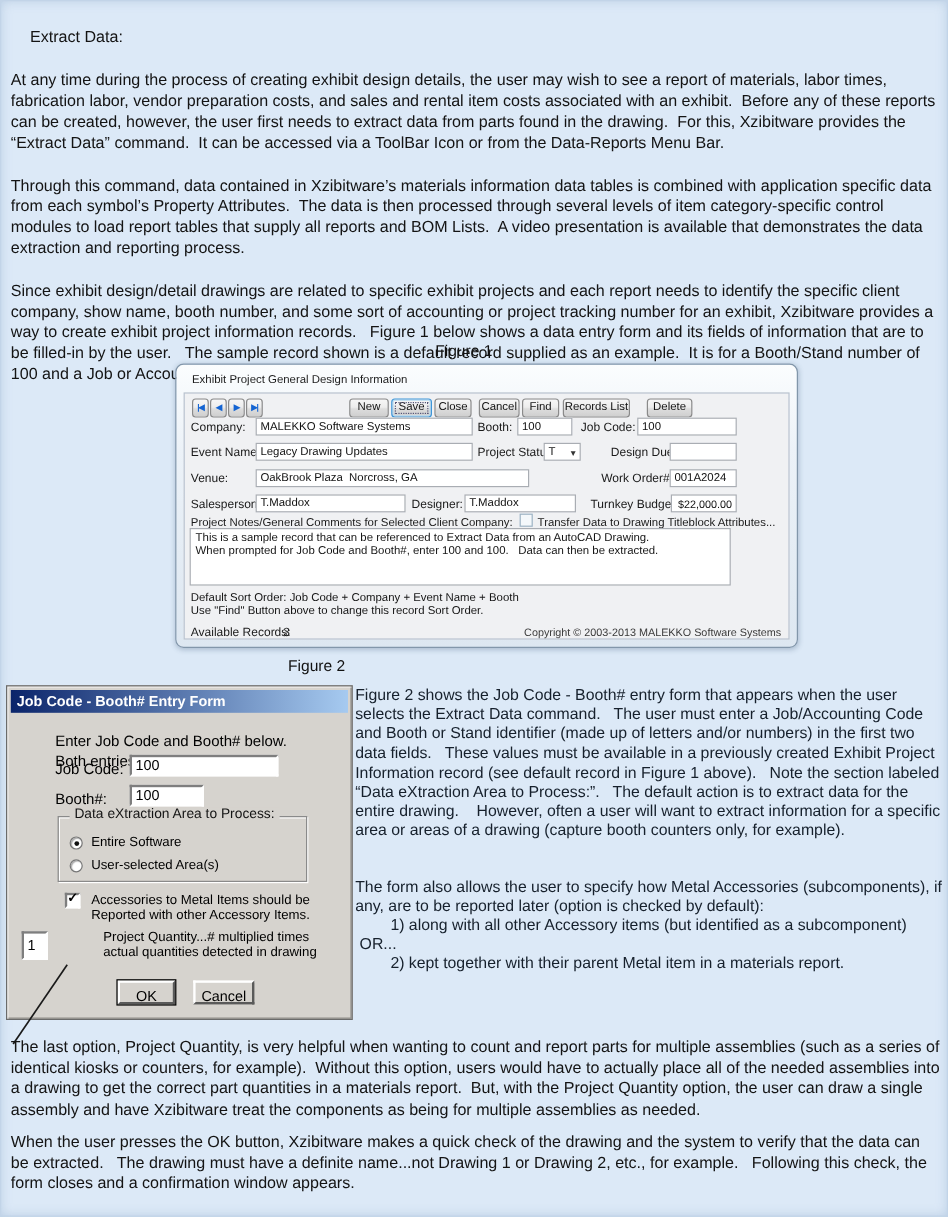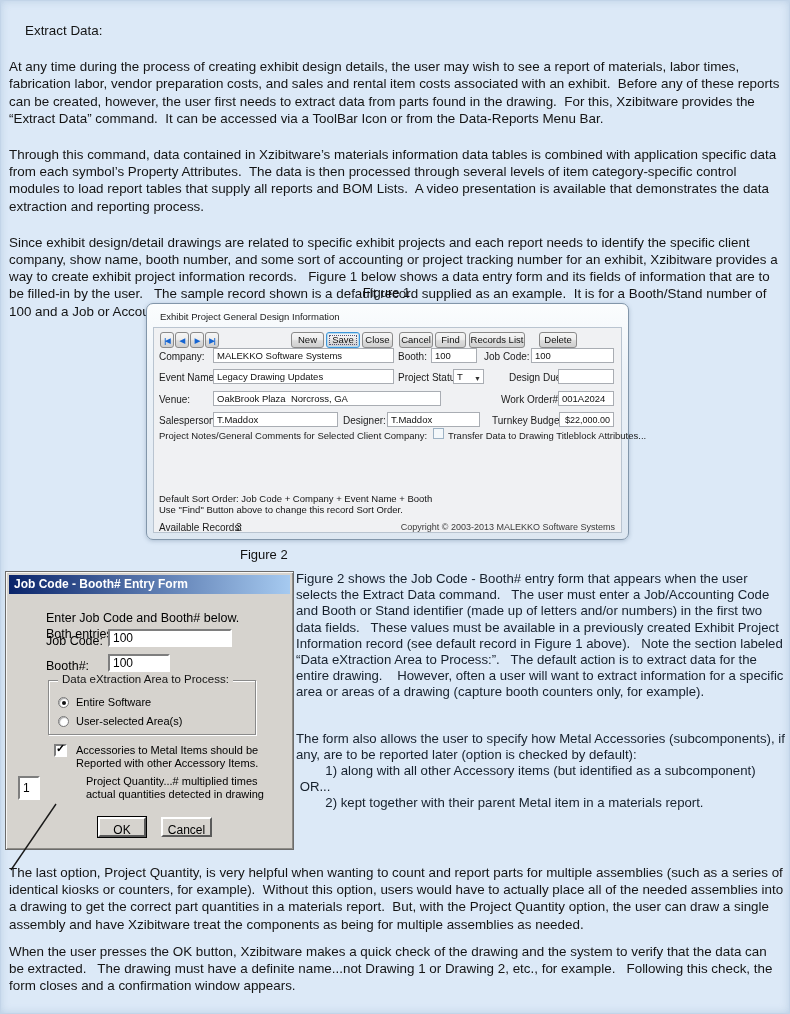--- a/index.html
+++ b/index.html
@@ -15,21 +15,21 @@
   .sideText p{margin:0;white-space:pre-wrap;}
   .sideText p + p{margin-top:30px;}
   .bottomText{position:absolute;left:9px;top:864px;width:776px;font-size:13.4px;line-height:17.2px;}
   .bottomText p{margin:0;white-space:pre-wrap;}
   .bottomText p + p{margin-top:10px;}
   .caption{position:absolute;font-size:13px;color:#111;}
 
   
   .w7{position:absolute;left:146px;top:303px;width:481px;height:235px;border:1px solid #8296aa;
       border-radius:7px;background:linear-gradient(180deg,#fbfdfe,#ecf2f8 30%,#dde7f1);
-      box-shadow:0 1px 4px rgba(60,90,120,.3);}
+      box-shadow:0 1px 4px rgba(60,90,120,.3);padding-left:36px;}
   .w7-title{position:absolute;left:13px;top:7px;font-size:9.5px;color:#1c1c1c;white-space:nowrap;}
   .w7-client{position:absolute;left:6px;top:23px;right:6px;bottom:6px;background:#f0f1f3;border:1px solid #b9c4d0;}
   .btn7{position:absolute;height:16px;border:1px solid #8a8a8a;border-radius:3px;margin:0;padding:0;
         background:linear-gradient(180deg,#f6f6f6,#ededed 45%,#dddddd 55%,#cfcfcf);
         font-family:inherit;font-size:9.5px;color:#111;text-align:center;line-height:14px;white-space:nowrap;}
   .btn7.focus{border-color:#3d95d8;box-shadow:inset 0 0 0 1px #b7dcf2;outline:1px dotted #557;outline-offset:-4px;}
   .navbtn{width:14px;color:#1464d2;font-size:7px;line-height:13px;font-weight:bold;letter-spacing:-1px;}
   .lab7{position:absolute;font-size:10px;color:#1a1a1a;white-space:nowrap;}
   .lab7s{position:absolute;font-size:9.5px;color:#1a1a1a;white-space:nowrap;}
   .t7{position:absolute;height:15px;border:1px solid #a9adb3;background:#fff;font-family:inherit;
@@ -123,20 +123,22 @@
     <div class="lab7" style="left:12px;top:111px;">Salesperson:</div>
     <input class="t7" style="left: 66px; top: 108px; width: 125px;" value="T.Maddox">
     <div class="lab7" style="left:196px;top:111px;">Designer:</div>
     <input class="t7" style="left: 240px; top: 108px; width: 93px;" value="T.Maddox">
     <div class="lab7" style="left:345px;top:111px;">Turnkey Budget:</div>
     <input class="t7" style="left: 412px; top: 108px; width: 55px; text-align: right; font-size: 9px;" value="$22,000.00">
 
     <div class="lab7s" style="left:12px;top:126px;">Project Notes/General Comments for Selected Client Company:</div>
     <div class="chk7"></div>
     <div class="lab7s" style="left:301px;top:126px;">Transfer Data to Drawing Titleblock Attributes...</div>
+    <div class="notes7">This is a sample record that can be referenced to Extract Data from an AutoCAD Drawing.
+When prompted for Job Code and Booth#, enter 100 and 100.   Data can then be extracted.</div>
 
     <div class="sort7">Default Sort Order: Job Code + Company + Event Name + Booth
 Use "Find" Button above to change this record Sort Order.</div>
     <div class="lab7" style="left:12px;top:218px;">Available Records:</div>
     <div class="lab7" style="left:89px;top:218px;">3</div>
     <div class="cp7">Copyright © 2003-2013  MALEKKO Software Systems</div>
   </div>
 
   <div class="caption" style="left:240px;top:547px;">Figure 2</div>
 

